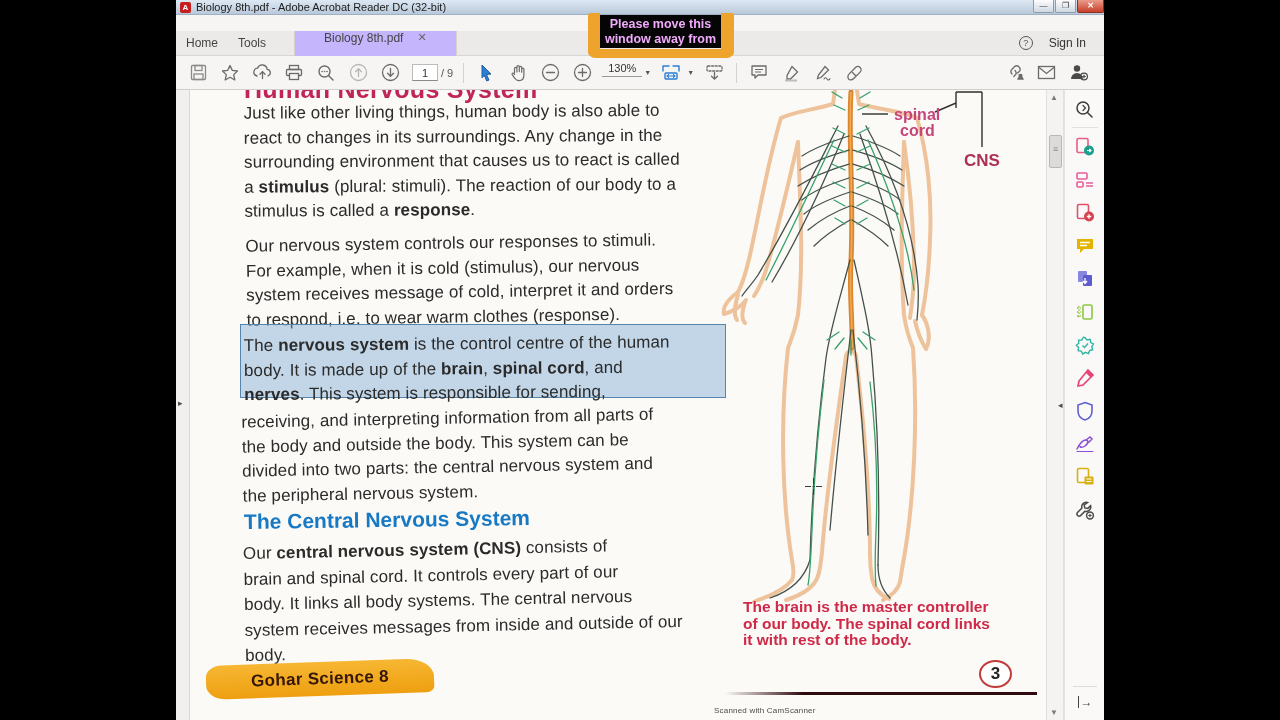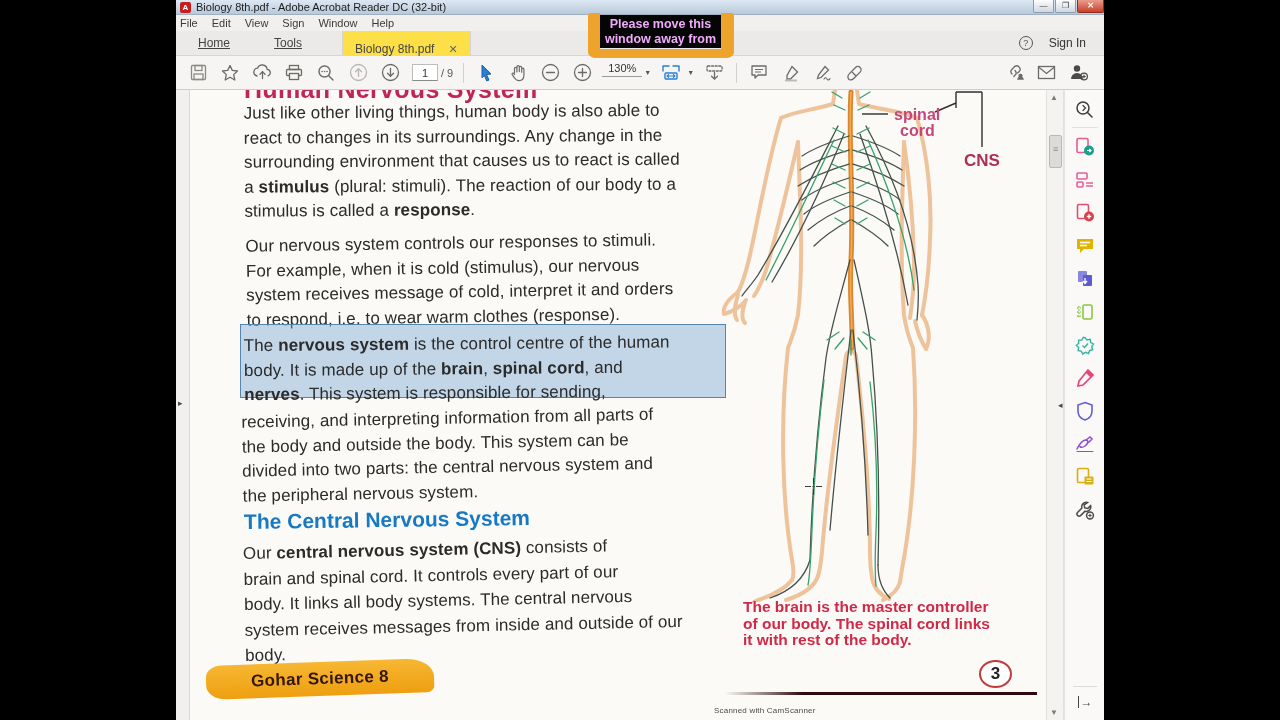--- a/index.html
+++ b/index.html
@@ -22,23 +22,23 @@
 
   
   .menubar{position:absolute;left:0;top:15px;width:928px;height:16px;background:#f1f0ee;
     display:flex;align-items:center;font-size:11px;color:#3a3a3a;}
   .menuitem{padding:0 7px;}
   .menuitem:first-child{padding-left:4px;}
 
   
   .tabbar{position:absolute;left:0;top:31px;width:928px;height:25px;background:#eceae8;
     border-bottom:1px solid #d8d6d4;display:flex;align-items:center;font-size:12px;color:#444;}
-  .tab{padding:0 22px;height:25px;display:flex;align-items:center;text-decoration:underline;}
-  .doctab{height:25px;background:#fde047;border-left:1px solid #d5d3d1;border-right:1px solid #d5d3d1;
-    margin-left:18px;padding:0 12px;display:flex;align-items:flex-end;gap:14px;min-width:104px;}
+  .tab{padding:0 10px;height:25px;display:flex;align-items:center;}
+  .doctab{height:25px;background:#c4b5fd;border-left:1px solid #d5d3d1;border-right:1px solid #d5d3d1;
+    margin-left:18px;padding:0 29px;display:flex;align-items:flex-start;gap:14px;min-width:104px;}
   .tabclose{color:#666;font-size:11px;}
   .tab-right{margin-left:auto;display:flex;align-items:center;gap:16px;padding-right:18px;}
   .helpcirc{width:14px;height:14px;border:1px solid #555;border-radius:50%;font-size:9px;color:#555;
     display:flex;align-items:center;justify-content:center;}
   .signin{font-size:12px;color:#333;}
 
   
   .toolbar{position:absolute;left:0;top:56px;width:928px;height:34px;background:#f6f5f3;
     border-bottom:1px solid #cfcecc;display:flex;align-items:center;padding-left:6px;color:#5a5a5a;}
   .ticon{width:22px;height:22px;display:flex;align-items:center;justify-content:center;margin:0 5px;flex:0 0 auto;}
@@ -113,28 +113,20 @@
     <div class="titlebar">
       <span class="appicon">A</span>
       <span>Biology 8th.pdf - Adobe Acrobat Reader DC (32-bit)</span>
       <div class="winbtns">
         <div class="wbtn">—</div>
         <div class="wbtn">❐</div>
         <div class="wbtn close">✕</div>
       </div>
     </div>
 
-    <div class="menubar">
-      <span class="menuitem">File</span>
-      <span class="menuitem">Edit</span>
-      <span class="menuitem">View</span>
-      <span class="menuitem">Sign</span>
-      <span class="menuitem">Window</span>
-      <span class="menuitem">Help</span>
-    </div>
 
     <div class="tabbar">
       <span class="tab">Home</span>
       <span class="tab">Tools</span>
       <div class="doctab">
         <span>Biology 8th.pdf</span>
         <span class="tabclose">✕</span>
       </div>
       <div class="tab-right">
         <span class="helpcirc">?</span>

